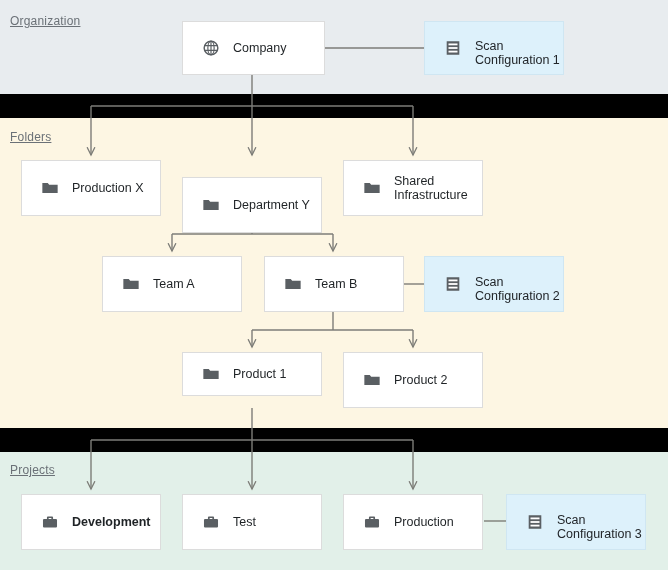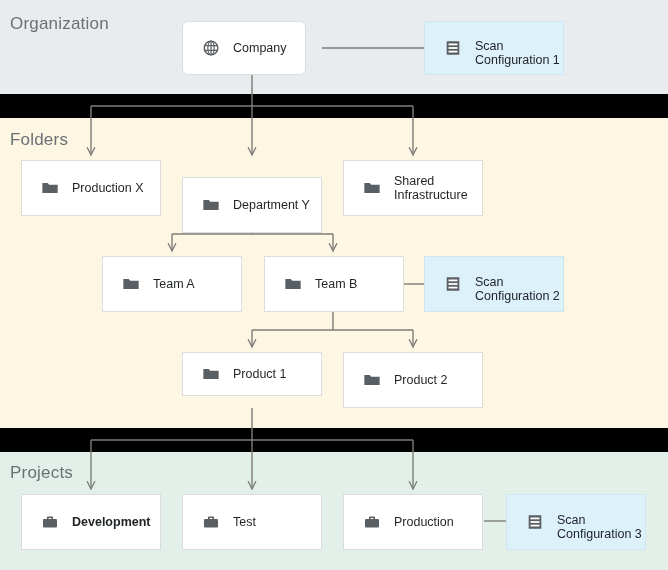--- a/index.html
+++ b/index.html
@@ -30,24 +30,25 @@
     left: 0;
     width: 668px;
     height: 24px;
     background: #000000;
   }
   .divider-1 { top: 94px; }
   .divider-2 { top: 428px; }
 
   .band-label {
     position: absolute;
-    font-size: 17px;
+    font-size: 12px;
     color: #6b7177;
     letter-spacing: 0.2px;
     white-space: nowrap;
+    text-decoration: underline;
   }
 
   svg.edges {
     position: absolute;
     left: 0;
     top: 0;
     width: 668px;
     height: 570px;
     pointer-events: none;
   }
@@ -129,21 +130,21 @@
       <path d="M 252 408 L 252 440"></path>
       <path d="M 91 440 L 413 440"></path>
       <path d="M 91 440 L 91 489" marker-end="url(#arr)"></path>
       <path d="M 252 440 L 252 489" marker-end="url(#arr)"></path>
       <path d="M 413 440 L 413 489" marker-end="url(#arr)"></path>
 
       <path d="M 484 521 L 506 521"></path>
     </g>
   </svg>
 
-  <div class="node" style="left:182px; top:21px; width:124px; height:54px;border-radius:6px;">
+  <div class="node" style="left:182px; top:21px; width:143px; height:54px;">
     <span class="icon">
       <svg viewBox="0 0 20 20" width="18" height="18" aria-hidden="true">
         <circle cx="10" cy="10" r="7.6" fill="none" stroke="#5a5f63" stroke-width="1.6"></circle>
         <ellipse cx="10" cy="10" rx="3.5" ry="7.6" fill="none" stroke="#5a5f63" stroke-width="1.3"></ellipse>
         <path d="M 2.6 7.4 H 17.4 M 2.6 12.6 H 17.4 M 10 2.4 V 17.6" stroke="#5a5f63" stroke-width="1.3"></path>
       </svg>
     </span>
     <span class="label">Company</span>
   </div>
 

